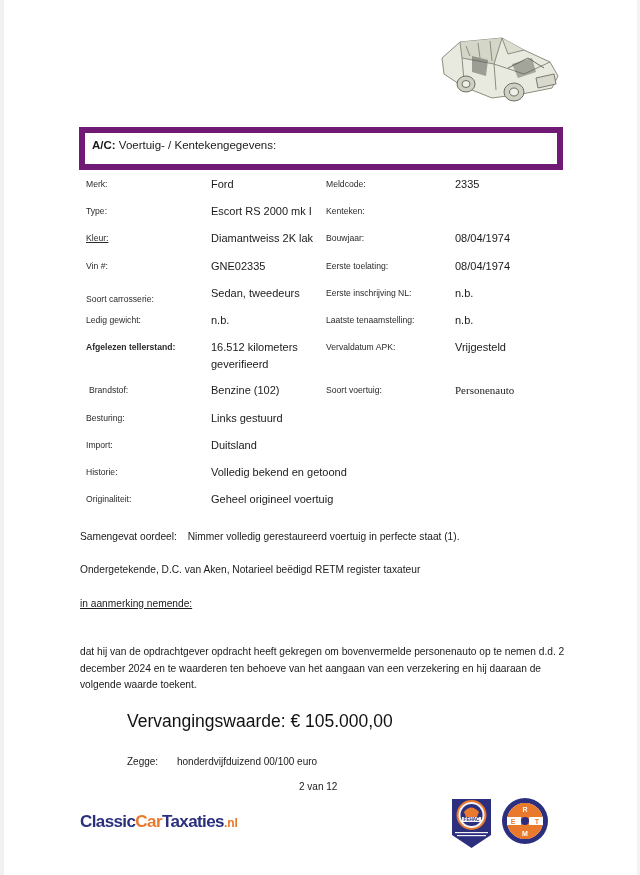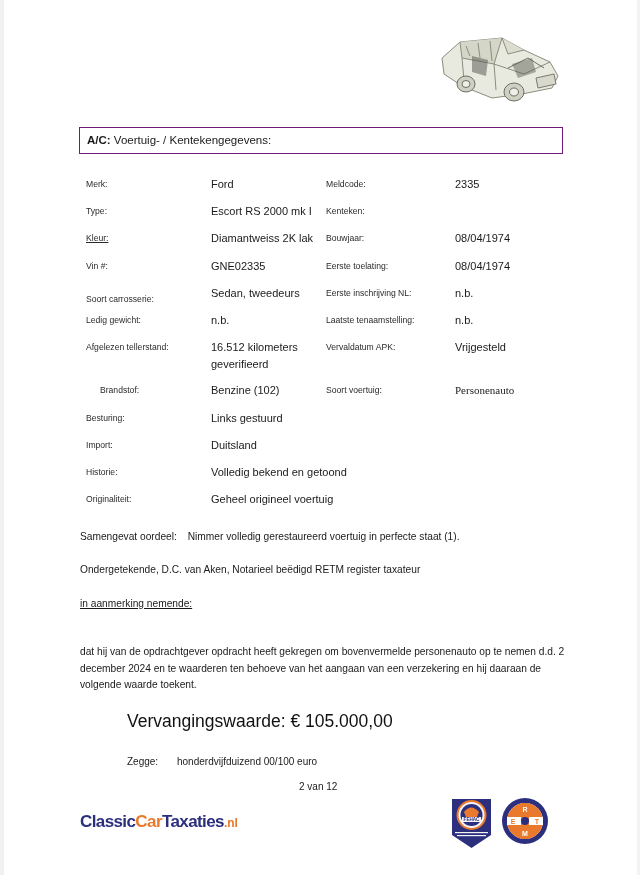--- a/index.html
+++ b/index.html
@@ -6,22 +6,22 @@
   body {
     width:640px; height:875px; position:relative; overflow:hidden;
     background:#ffffff;
     font-family:"Liberation Sans", "DejaVu Sans", sans-serif;
     color:#1a1a1a;
   }
   .edge-left { position:absolute; left:0; top:0; width:4px; height:875px; background:#f1f1f1; }
   .edge-right { position:absolute; right:0; top:0; width:3px; height:875px; background:#f3f3f3; }
   .car-illus { position:absolute; left:432px; top:28px; width:140px; height:80px; }
   .section-box {
-    position:absolute; left:79px; top:127px; width:484px; height:27px;
-    border:1px solid #701a75; box-sizing:border-box;
+    position:absolute; left:79px; top:127px; width:484px; height:43px;
+    border:6px solid #701a75; box-sizing:border-box;
     font-size:11.5px; line-height:25px; padding-left:7px;
   }
   .section-box b { font-weight:bold; }
   .lbl { position:absolute; font-size:8.6px; color:#2a2a2a; }
   .val { position:absolute; font-size:11px; color:#1a1a1a; line-height:16px; }
   .para { position:absolute; left:80px; font-size:10.2px; color:#1a1a1a; }
   .para.u { text-decoration:underline; }
   .body-text { position:absolute; left:80px; top:644px; width:490px; font-size:10.2px; line-height:16.5px; }
   .value-big { position:absolute; left:127px; top:711px; font-size:17.5px; color:#111; }
   .zegge-l { position:absolute; left:127px; top:756px; font-size:10px; }
@@ -77,25 +77,25 @@
 
 <div class="lbl" style="left:86px;top:261px;">Vin #:</div>
 <div class="val" style="left:211px;top:258px;">GNE02335</div>
 
 <div class="lbl" style="left:86px;top:294px;">Soort carrosserie:</div>
 <div class="val" style="left:211px;top:285px;">Sedan, tweedeurs</div>
 
 <div class="lbl" style="left:86px;top:315px;">Ledig gewicht:</div>
 <div class="val" style="left:211px;top:312px;">n.b.</div>
 
-<div class="lbl" style="left:86px;top:342px;">Afgelezen tellerstand:</div>
+<div class="lbl" style="left:86px;top:342px;font-weight:bold;">Afgelezen tellerstand:</div>
 <div class="val" style="left:211px;top:339px;">16.512 kilometers</div>
 <div class="val" style="left:211px;top:356px;">geverifieerd</div>
 
-<div class="lbl" style="left:100px;top:385px;">Brandstof:</div>
+<div class="lbl" style="left:89px;top:385px;">Brandstof:</div>
 <div class="val" style="left:211px;top:382px;">Benzine (102)</div>
 
 <div class="lbl" style="left:86px;top:413px;">Besturing:</div>
 <div class="val" style="left:211px;top:410px;">Links gestuurd</div>
 
 <div class="lbl" style="left:86px;top:440px;">Import:</div>
 <div class="val" style="left:211px;top:437px;">Duitsland</div>
 
 <div class="lbl" style="left:86px;top:467px;">Historie:</div>
 <div class="val" style="left:211px;top:464px;text-align:center;">Volledig bekend en getoond</div>

